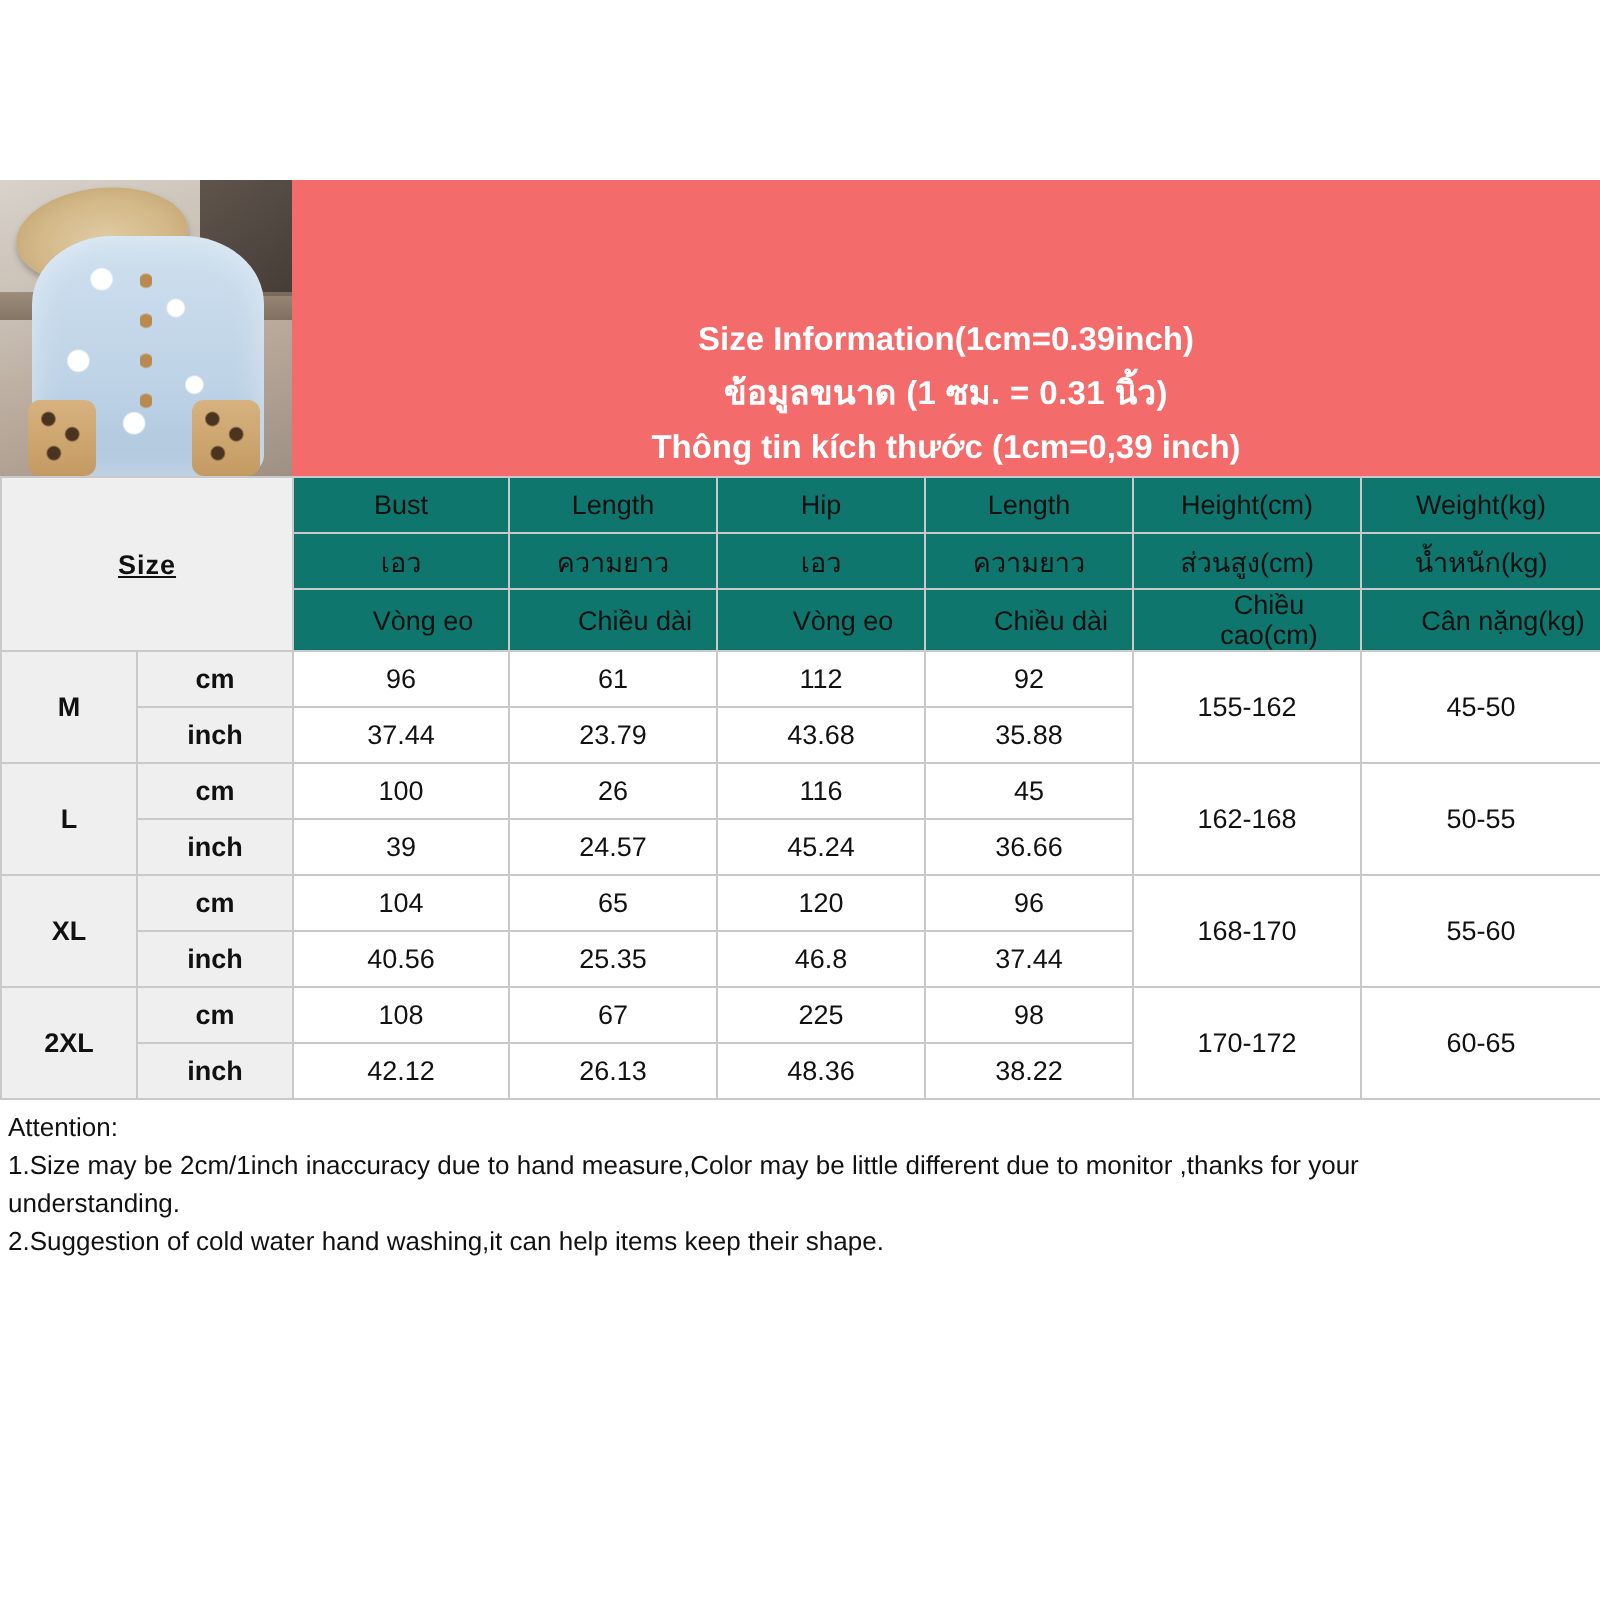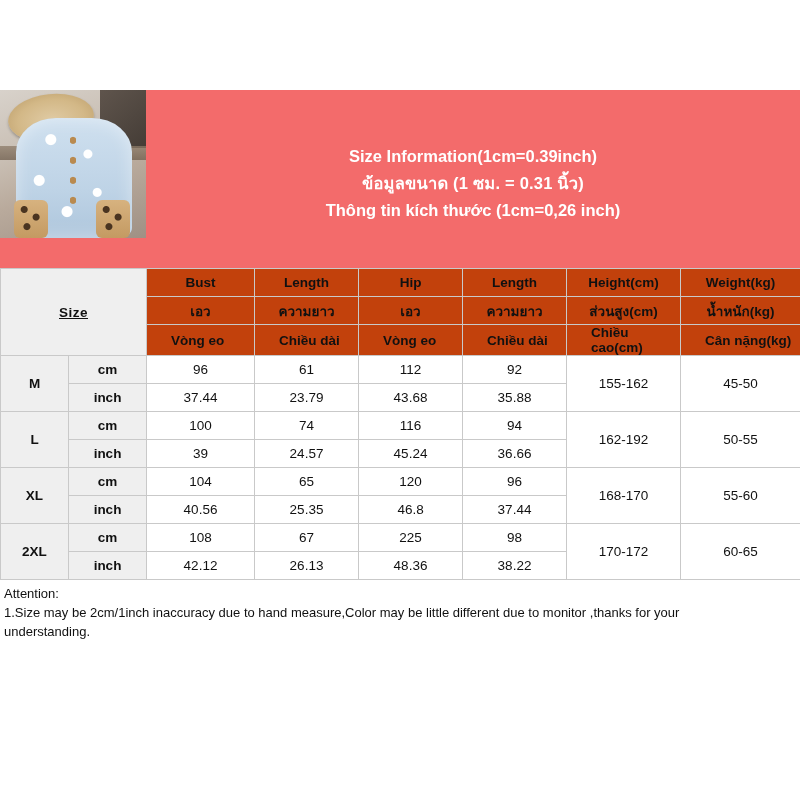--- a/index.html
+++ b/index.html
@@ -24,23 +24,24 @@
     position: absolute;
     left: 0;
     top: 90px;
     width: 800px;
     background: #ffffff;
   }
   
   .header-band {
     display: flex;
     width: 800px;
-    height: 178px;
+    height: 148px;
     background: #f36b6b;
     box-sizing: border-box;
+    align-items: flex-end;
   }
   .header-photo {
     width: 146px;
     height: 148px;
     position: relative;
     overflow: hidden;
     background: #cfd6da;
     flex: 0 0 146px;
   }
   .photo-bg {
@@ -158,26 +159,26 @@
   .c-size { width: 68px; }
   .c-unit { width: 78px; }
   .c-d1 { width: 108px; }
   .c-d2 { width: 104px; }
   .c-d3 { width: 104px; }
   .c-d4 { width: 104px; }
   .c-h  { width: 114px; }
   .c-w  { width: 120px; }
 
   .hdr-cell {
-    background: #c2410c;
-    font-weight: bold;
+    background: #0f766e;
+    font-weight: normal;
     font-size: 13.5px;
   }
   .hdr-cell.left {
-    text-align: left;
+    text-align: center;
     padding-left: 24px;
   }
   .size-title-cell {
     background: #efefef;
     font-weight: bold;
     font-size: 22px;
     letter-spacing: .5px;
     text-decoration: underline;
   }
   .size-label {
@@ -221,21 +222,21 @@
         <div class="photo-hat"></div>
         <div class="photo-shelf"></div>
         <div class="photo-model"></div>
         <div class="photo-leopard-l"></div>
         <div class="photo-leopard-r"></div>
         <div class="photo-buttons"></div>
       </div>
       <div class="header-titles">
         <div class="line">Size Information(1cm=0.39inch)</div>
         <div class="line thai">ข้อมูลขนาด (1 ซม. = 0.31 นิ้ว)</div>
-        <div class="line">Thông tin kích thước (1cm=0,26 inch)</div>
+        <div class="line">Thông tin kích thước (1cm=0,39 inch)</div>
       </div>
     </div>
 
     <table class="size-table">
       <colgroup>
         <col class="c-size">
           <col class="c-unit">
         <col class="c-d1">
           <col class="c-d2">
           <col class="c-d3">
@@ -288,24 +289,24 @@
           <td>37.44</td>
           <td>23.79</td>
           <td>43.68</td>
           <td>35.88</td>
         </tr>
 
         <tr class="row-tall">
           <td class="size-label" rowspan="2">L</td>
           <td class="unit-cell">cm</td>
           <td>100</td>
-          <td>74</td>
+          <td>26</td>
           <td>116</td>
-          <td>94</td>
-          <td class="span-cell" rowspan="2">162-192</td>
+          <td>45</td>
+          <td class="span-cell" rowspan="2">162-168</td>
           <td class="span-cell" rowspan="2">50-55</td>
         </tr>
         <tr class="row-tall">
           <td class="unit-cell">inch</td>
           <td>39</td>
           <td>24.57</td>
           <td>45.24</td>
           <td>36.66</td>
         </tr>
 
@@ -344,16 +345,17 @@
           <td>48.36</td>
           <td>38.22</td>
         </tr>
       </tbody>
     </table>
 
     <div class="attention">
       <p>Attention:</p>
       <p>1.Size may be 2cm/1inch inaccuracy due to hand measure,Color may be little different due to monitor ,thanks for your</p>
       <p>understanding.</p>
+      <p>2.Suggestion of cold water hand washing,it can help items keep their shape.</p>
     </div>
 
   </div>
 </div>
 
 </body></html>

